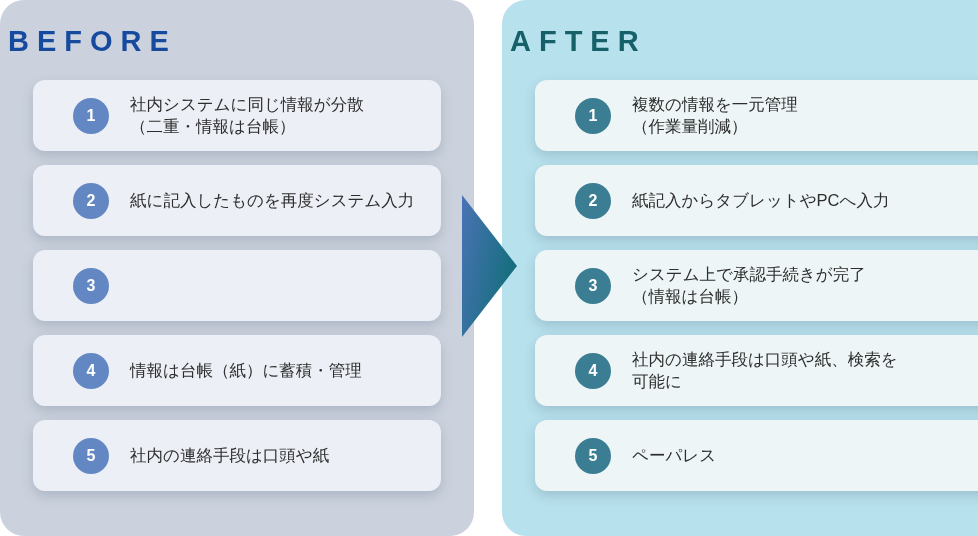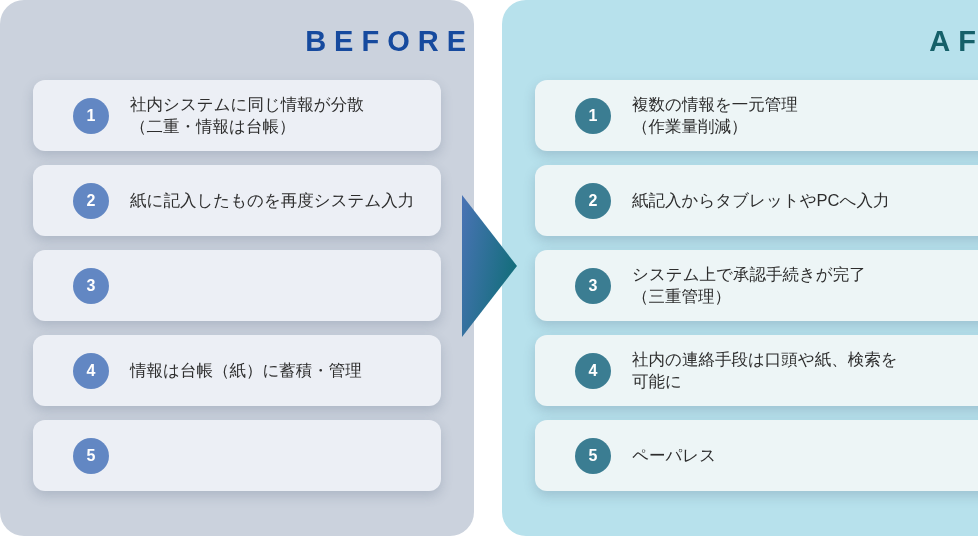--- a/index.html
+++ b/index.html
@@ -22,21 +22,21 @@
     font-family:"Liberation Sans","DejaVu Sans",sans-serif;
     width:978px;height:536px;position:relative;overflow:hidden;
   }
   .canvas{position:relative;width:978px;height:536px;}
   .panel{
     position:absolute;top:0;height:536px;border-radius:24px;
   }
   .panel.before{left:0;width:474px;background:var(--before-panel-bg);}
   .panel.after{left:502px;width:564px;background:var(--after-panel-bg);}
   .panel-title{
-    margin-top:27px;text-align:right;
+    margin-top:27px;text-align:left;
     font-size:29px;line-height:29px;font-weight:700;
     letter-spacing:8px;text-indent:8px;
   }
   .panel.before .panel-title{color:var(--before-title);}
   .panel.after .panel-title{color:var(--after-title);}
   .cards{margin-top:24px;padding:0 33px;}
   .card{
     min-height:71px;border-radius:12px;margin-bottom:14px;
     display:flex;align-items:center;
     padding:10px 16px 10px 40px;gap:21px;
@@ -89,20 +89,23 @@
 
       <div class="card">
         <span class="badge">4</span>
         <div class="card-text">
           <div>情報は台帳（紙）に蓄積・管理</div>
         </div>
       </div>
 
       <div class="card">
         <span class="badge">5</span>
+        <div class="card-text">
+          <div>社内の連絡手段は口頭や紙</div>
+        </div>
       </div>
 
     </div>
   </section>
 
   <section class="panel after">
     <h2 class="panel-title">AFTER</h2>
     <div class="cards">
 
       <div class="card">
@@ -117,21 +120,21 @@
         <span class="badge">2</span>
         <div class="card-text">
           <div>紙記入からタブレットやPCへ入力</div>
         </div>
       </div>
 
       <div class="card">
         <span class="badge">3</span>
         <div class="card-text">
           <div>システム上で承認手続きが完了</div>
-          <div>（三重管理）</div>
+          <div>（情報は台帳）</div>
         </div>
       </div>
 
       <div class="card">
         <span class="badge">4</span>
         <div class="card-text">
           <div>社内の連絡手段は口頭や紙、検索を</div>
           <div>可能に</div>
         </div>
       </div>

